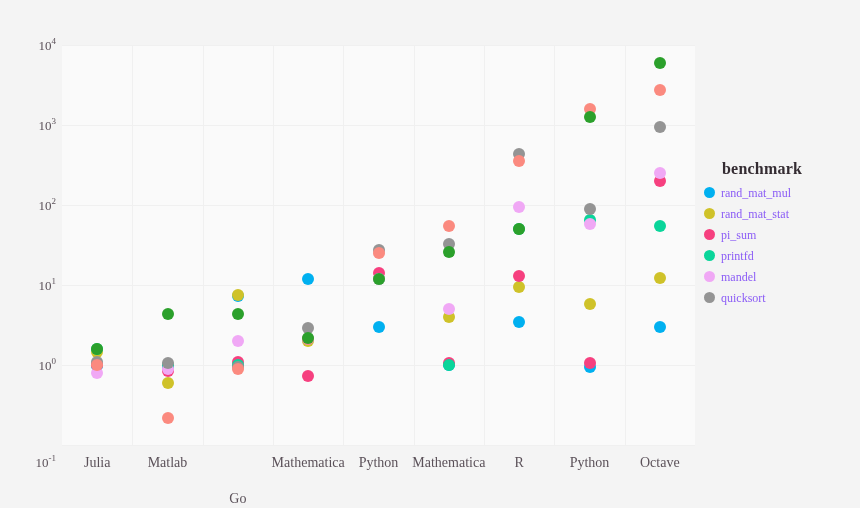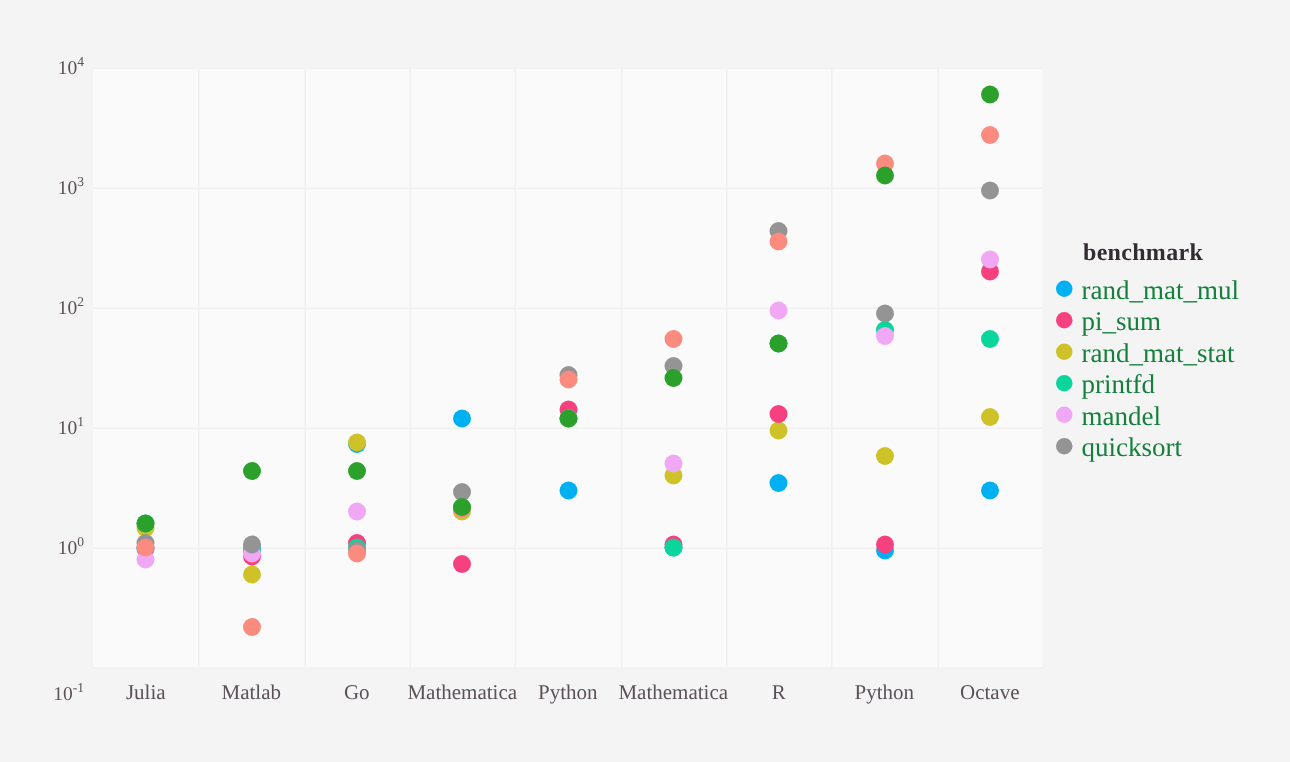--- a/index.html
+++ b/index.html
@@ -113,22 +113,22 @@
     height: 21px;
   }
   .legend-swatch {
     width: 11px;
     height: 11px;
     border-radius: 50%;
     flex: 0 0 auto;
     margin-right: 6px;
   }
   .legend-label {
-    font-size: 18px;
-    color: #15803d;
+    font-size: 12px;
+    color: #8b5cf6;
     white-space: nowrap;
     line-height: 1;
   }
 </style>
 </head>
 <body>
 
 <div id="figure">
 
   <div id="y-axis">
@@ -225,45 +225,45 @@
       <div class="pt" title="parse_int / Python = 12" style="left: 316.5px; top: 233.666px; background: rgb(43, 160, 43); z-index: 17;"></div>
       <div class="pt" title="parse_int / Mathematica = 26" style="left: 386.833px; top: 206.802px; background: rgb(43, 160, 43); z-index: 17;"></div>
       <div class="pt" title="parse_int / R = 50" style="left: 457.167px; top: 184.082px; background: rgb(43, 160, 43); z-index: 17;"></div>
       <div class="pt" title="parse_int / Matlab = 1250" style="left: 527.5px; top: 72.2472px; background: rgb(43, 160, 43); z-index: 17;"></div>
       <div class="pt" title="parse_int / Octave = 6000" style="left: 597.833px; top: 17.7479px; background: rgb(43, 160, 43); z-index: 17;"></div>
     </div>
 
   <div id="x-axis">
       <div class="xtick" style="left: 35.1667px;">Julia</div>
       <div class="xtick" style="left: 105.5px;">Matlab</div>
-      <div class="xtick" style="left: 175.833px;">Go</div>
+      <div class="xtick" style="left: 175.833px; margin-top: 36px;">Go</div>
       <div class="xtick" style="left: 246.167px;">Mathematica</div>
       <div class="xtick" style="left: 316.5px;">Python</div>
       <div class="xtick" style="left: 386.833px;">Mathematica</div>
       <div class="xtick" style="left: 457.167px;">R</div>
       <div class="xtick" style="left: 527.5px;">Python</div>
       <div class="xtick" style="left: 597.833px;">Octave</div>
     </div>
 
   <div id="legend">
     <div id="legend-title">benchmark</div>
     <div id="legend-items">
         <div class="legend-row">
           <span class="legend-swatch" style="background: rgb(0, 176, 240);"></span>
           <span class="legend-label">rand_mat_mul</span>
         </div>
         <div class="legend-row">
+          <span class="legend-swatch" style="background: rgb(207, 194, 41);"></span>
+          <span class="legend-label">rand_mat_stat</span>
+        </div>
+        <div class="legend-row">
           <span class="legend-swatch" style="background: rgb(246, 64, 127);"></span>
           <span class="legend-label">pi_sum</span>
         </div>
         <div class="legend-row">
-          <span class="legend-swatch" style="background: rgb(207, 194, 41);"></span>
-          <span class="legend-label">rand_mat_stat</span>
-        </div>
-        <div class="legend-row">
           <span class="legend-swatch" style="background: rgb(10, 213, 154);"></span>
           <span class="legend-label">printfd</span>
         </div>
         <div class="legend-row">
           <span class="legend-swatch" style="background: rgb(240, 168, 245);"></span>
           <span class="legend-label">mandel</span>
         </div>
         <div class="legend-row">
           <span class="legend-swatch" style="background: rgb(148, 148, 148);"></span>
           <span class="legend-label">quicksort</span>

